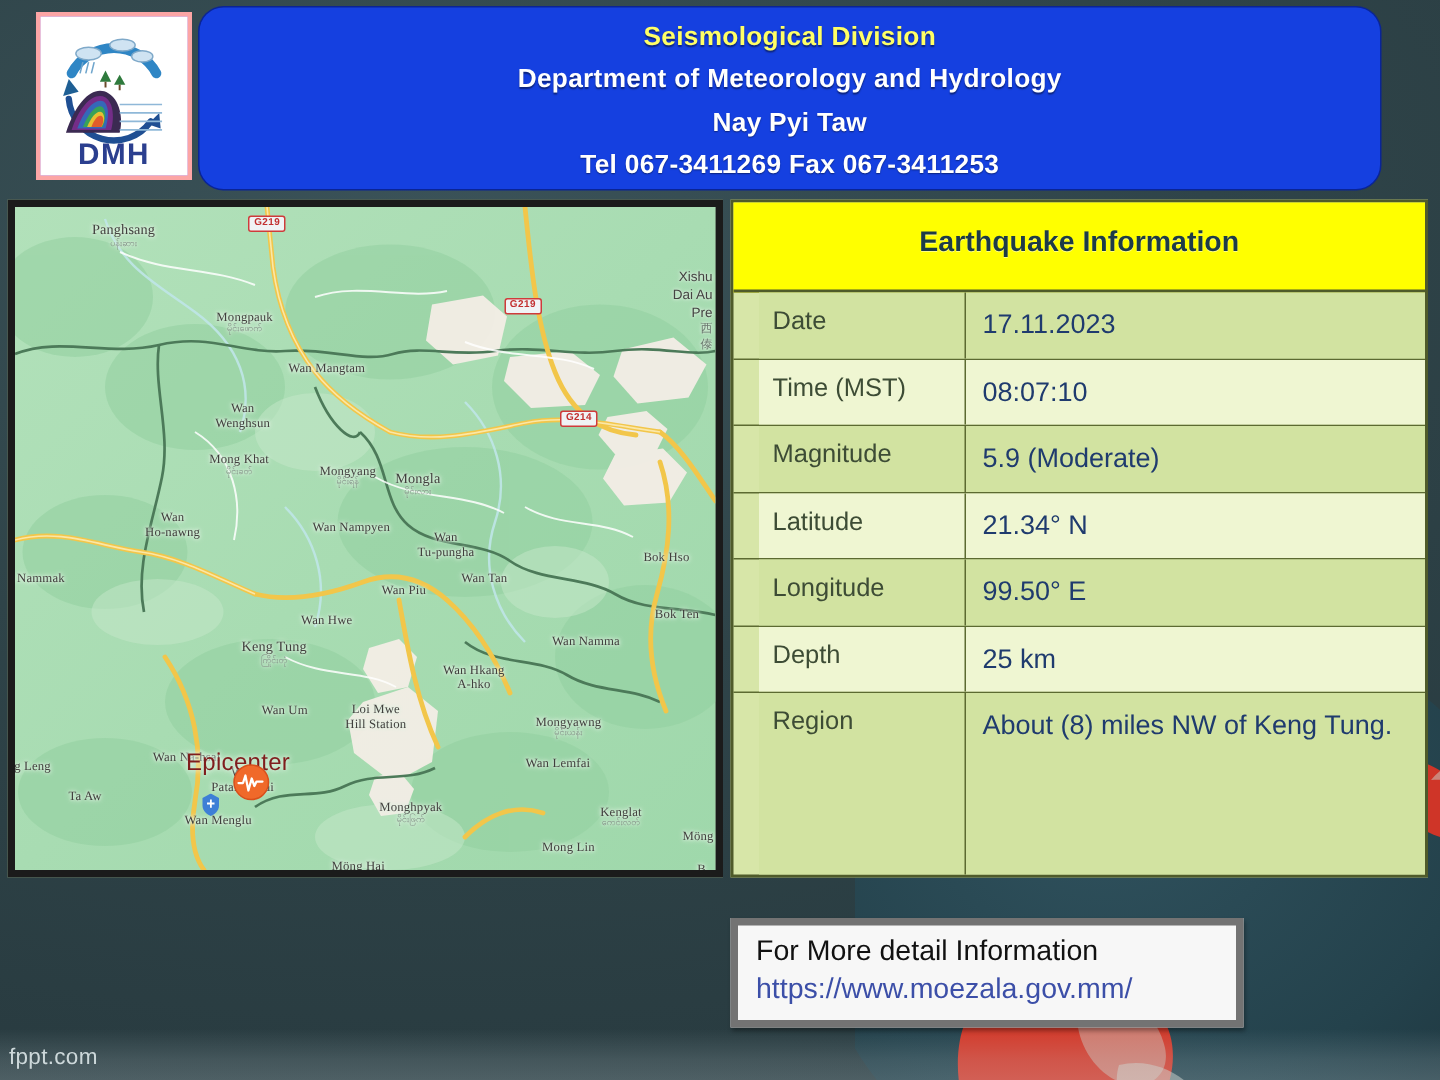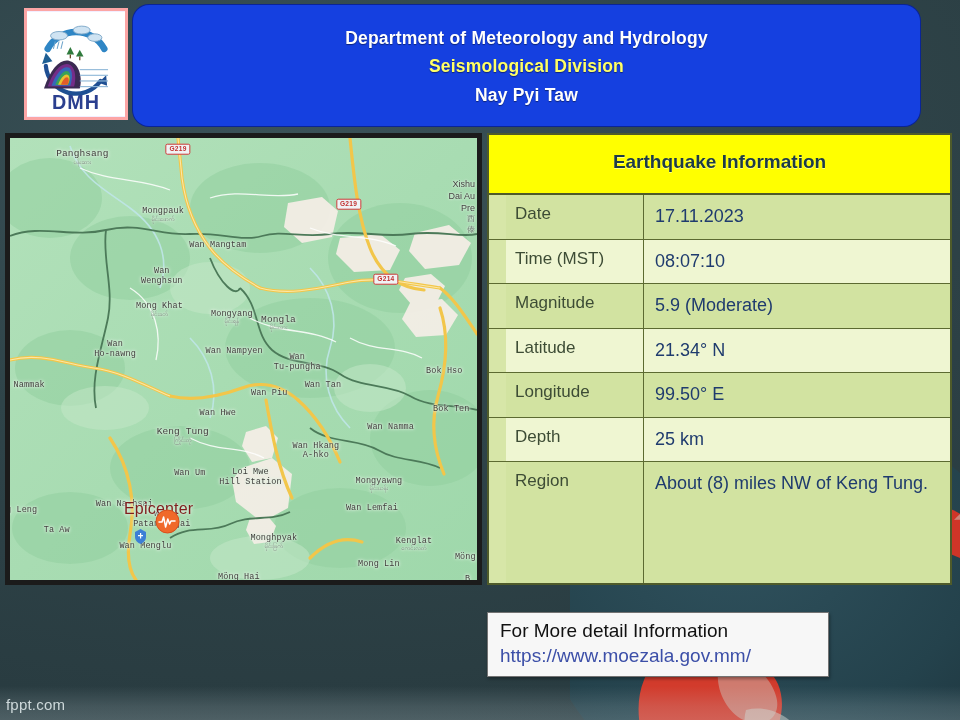--- a/index.html
+++ b/index.html
@@ -44,21 +44,21 @@
   
   .map-frame{
     position:absolute;left:5px;top:133px;width:477px;height:452px;
     border:5px solid #1b1b1b;box-sizing:border-box;z-index:3;
     background:#b8e3bd;overflow:hidden;
   }
   .map-inner{position:absolute;inset:0;}
   .map-inner svg{display:block;width:100%;height:100%;}
   .mlabel{
     position:absolute;transform:translate(-50%,-50%);
-    font-family:Liberation Mono, monospace;
+    font-family:Liberation Serif, serif;
     font-size:8.5px;color:#403f3d;white-space:nowrap;text-align:center;
     line-height:1.12;letter-spacing:.1px;
     text-shadow:0 0 2px #dff0e0,0 0 3px #dff0e0,0 0 4px #dff0e0;
     pointer-events:none;
   }
   .mlabel .bur{display:block;font-size:6px;color:#7e8a82;letter-spacing:0;}
   .mlabel.big{font-size:9.5px;}
   .shield{
     position:absolute;transform:translate(-50%,-50%);
     background:#f0f3f5;border:1.6px solid #cf3b3b;border-radius:2px;
@@ -105,21 +105,21 @@
   .trow .v{
     flex:1 1 auto;box-sizing:border-box;
     padding:9px 0 9px 11px;font-size:18px;color:#1f3b6e;
     line-height:1.42;
   }
   .trow.odd .k,.trow.odd .v{background:#d2e3a1;}
   .trow.even .k,.trow.even .v{background:#eff6d2;}
   
   .footer-box{
     position:absolute;left:487px;top:612px;width:342px;
-    background:#f7f7f7;border:1px solid #737373;z-index:4;
+    background:#f7f7f7;border:5px solid #737373;z-index:4;
     box-shadow:1px 2px 3px rgba(0,0,0,.35);
     padding:6px 10px 8px 12px;box-sizing:border-box;
   }
   .footer-box .l1{font-size:19px;color:#111;line-height:1.3;}
   .footer-box .l2{font-size:19px;color:#3c4fa8;line-height:1.3;}
   .watermark{
     position:absolute;left:6px;bottom:7px;z-index:5;
     font-size:15px;color:#cdd8da;letter-spacing:.2px;
   }
 </style>
@@ -195,23 +195,24 @@
       <line x1="56" y1="62" x2="86" y2="62"></line>
         <line x1="56" y1="68" x2="86" y2="68"></line>
       <line x1="56" y1="74" x2="86" y2="74"></line>
         <line x1="56" y1="80" x2="86" y2="80"></line>
     </g>
     <text x="52" y="104" font-family="Liberation Sans, sans-serif" font-size="21" font-weight="bold" fill="#2b3f8f" text-anchor="middle" letter-spacing="1">DMH</text>
   </svg>
 </div>
 
 <div class="header-banner">
+  <div class="line accent">Seismological Division</div>
   <div class="line">Department of Meteorology and Hydrology</div>
-  <div class="line accent">Seismological Division</div>
   <div class="line">Nay Pyi Taw</div>
+  <div class="line">Tel 067-3411269 Fax 067-3411253</div>
 </div>
 
 <div class="map-frame">
   <div class="map-inner">
     <svg viewBox="0 0 467 442" preserveAspectRatio="none" aria-hidden="true">
       <defs>
         <linearGradient id="terr" x1="0" y1="0" x2="1" y2="1">
           <stop offset="0%" stop-color="#b2e1ba"></stop>
           <stop offset="50%" stop-color="#a8dcb2"></stop>
           <stop offset="100%" stop-color="#9fd8ab"></stop>

